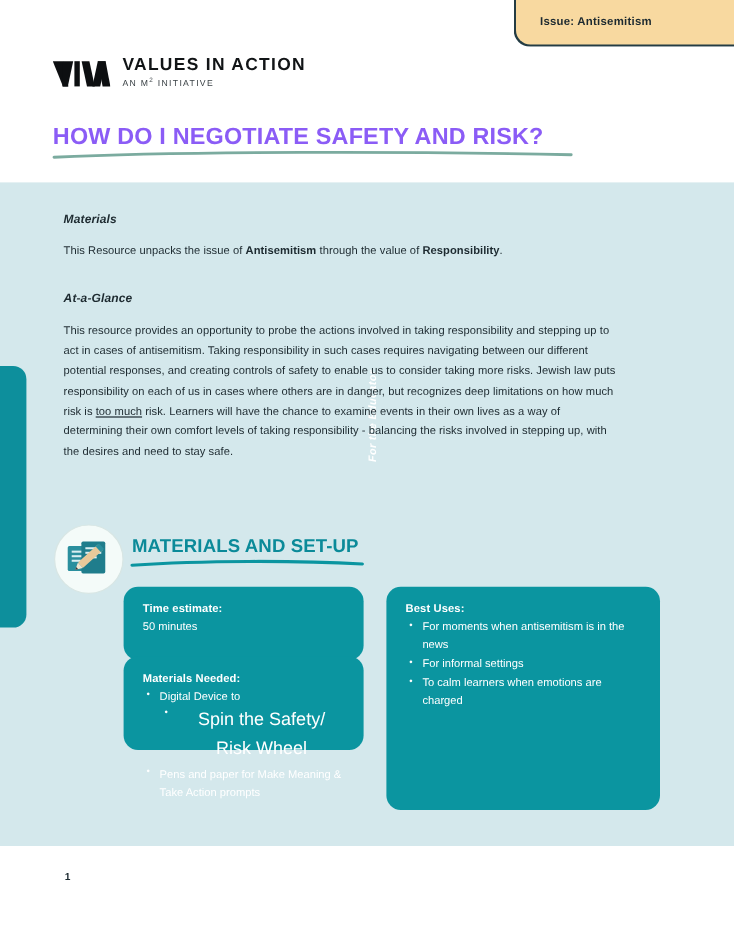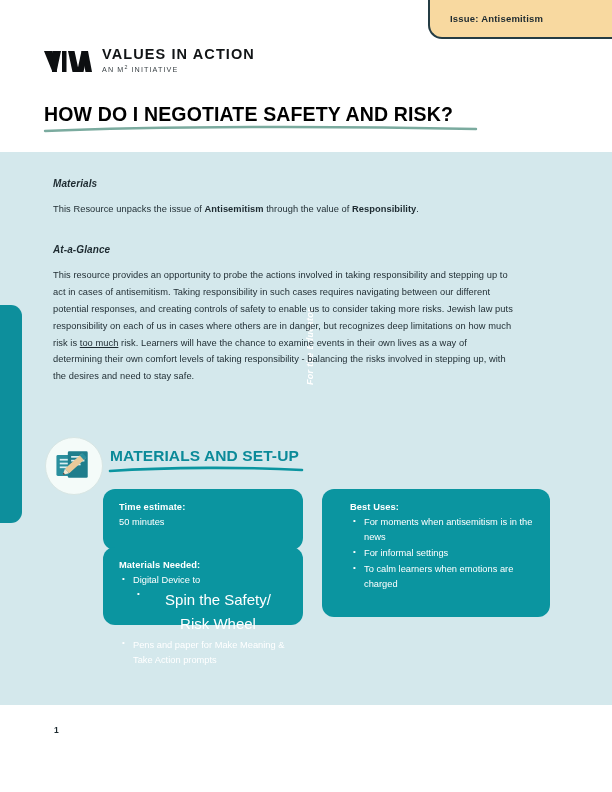--- a/index.html
+++ b/index.html
@@ -73,21 +73,21 @@
   }
   .logo-sub sup { font-size: 5.3px; vertical-align: super; }
 
   
   .main-heading {
     position: absolute;
     left: 44px;
     top: 103px;
     font-size: 19.5px;
     font-weight: bold;
-    color: #000000;
+    color: #8b5cf6;
     letter-spacing: .15px;
   }
   .heading-underline {
     position: absolute;
     left: 43px;
     top: 125px;
     width: 435px;
     height: 10px;
   }
 
@@ -182,21 +182,21 @@
   
   .card {
     position: absolute;
     background: #0b95a0;
     border-radius: 12px;
     color: #ffffff;
     box-sizing: border-box;
   }
   .card-time    { left: 103px; top: 489px;  width: 200px; height: 61px; }
   .card-mats    { left: 103px; top: 547px;  width: 200px; height: 78px; }
-  .card-best    { left: 322px; top: 489px;  width: 228px; height: 128px; padding-left: 12px; }
+  .card-best    { left: 322px; top: 489px;  width: 228px; height: 186px; }
 
   .card-inner { padding: 13px 16px 0 16px; }
   .card-title {
     font-size: 9.3px;
     font-weight: bold;
     letter-spacing: .1px;
   }
   .card-line {
     font-size: 9.3px;
     line-height: 1.62;

